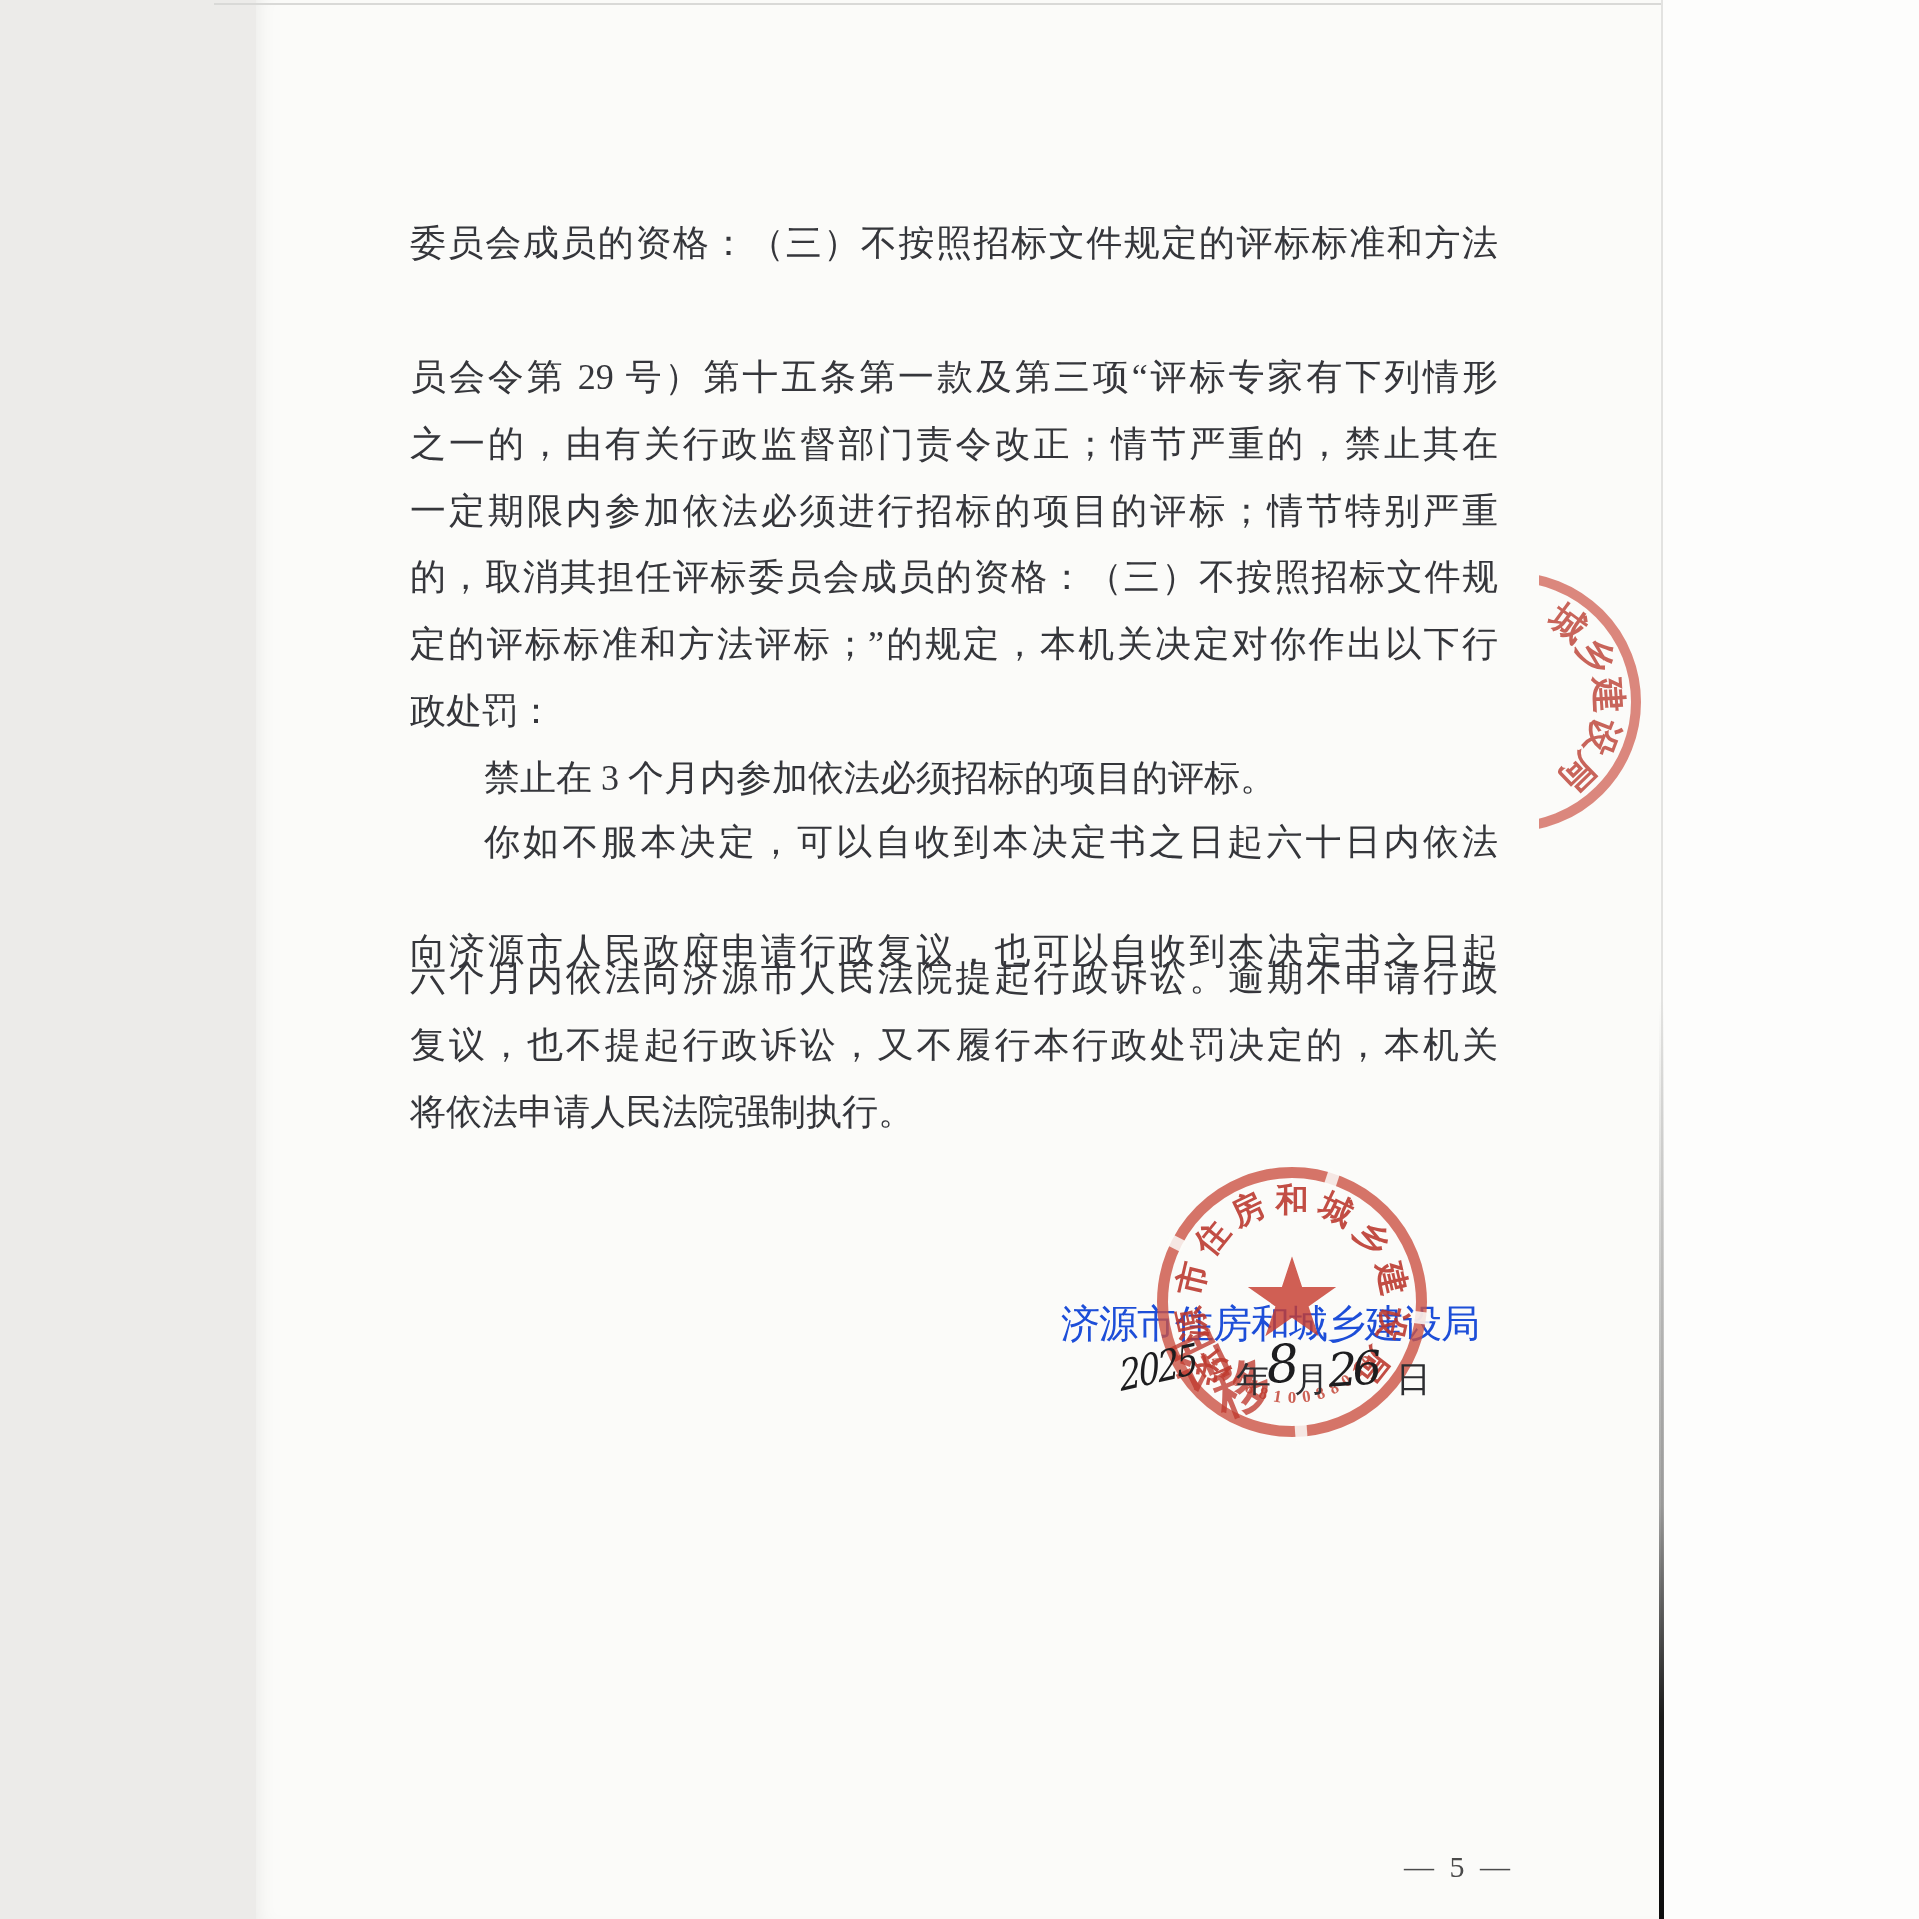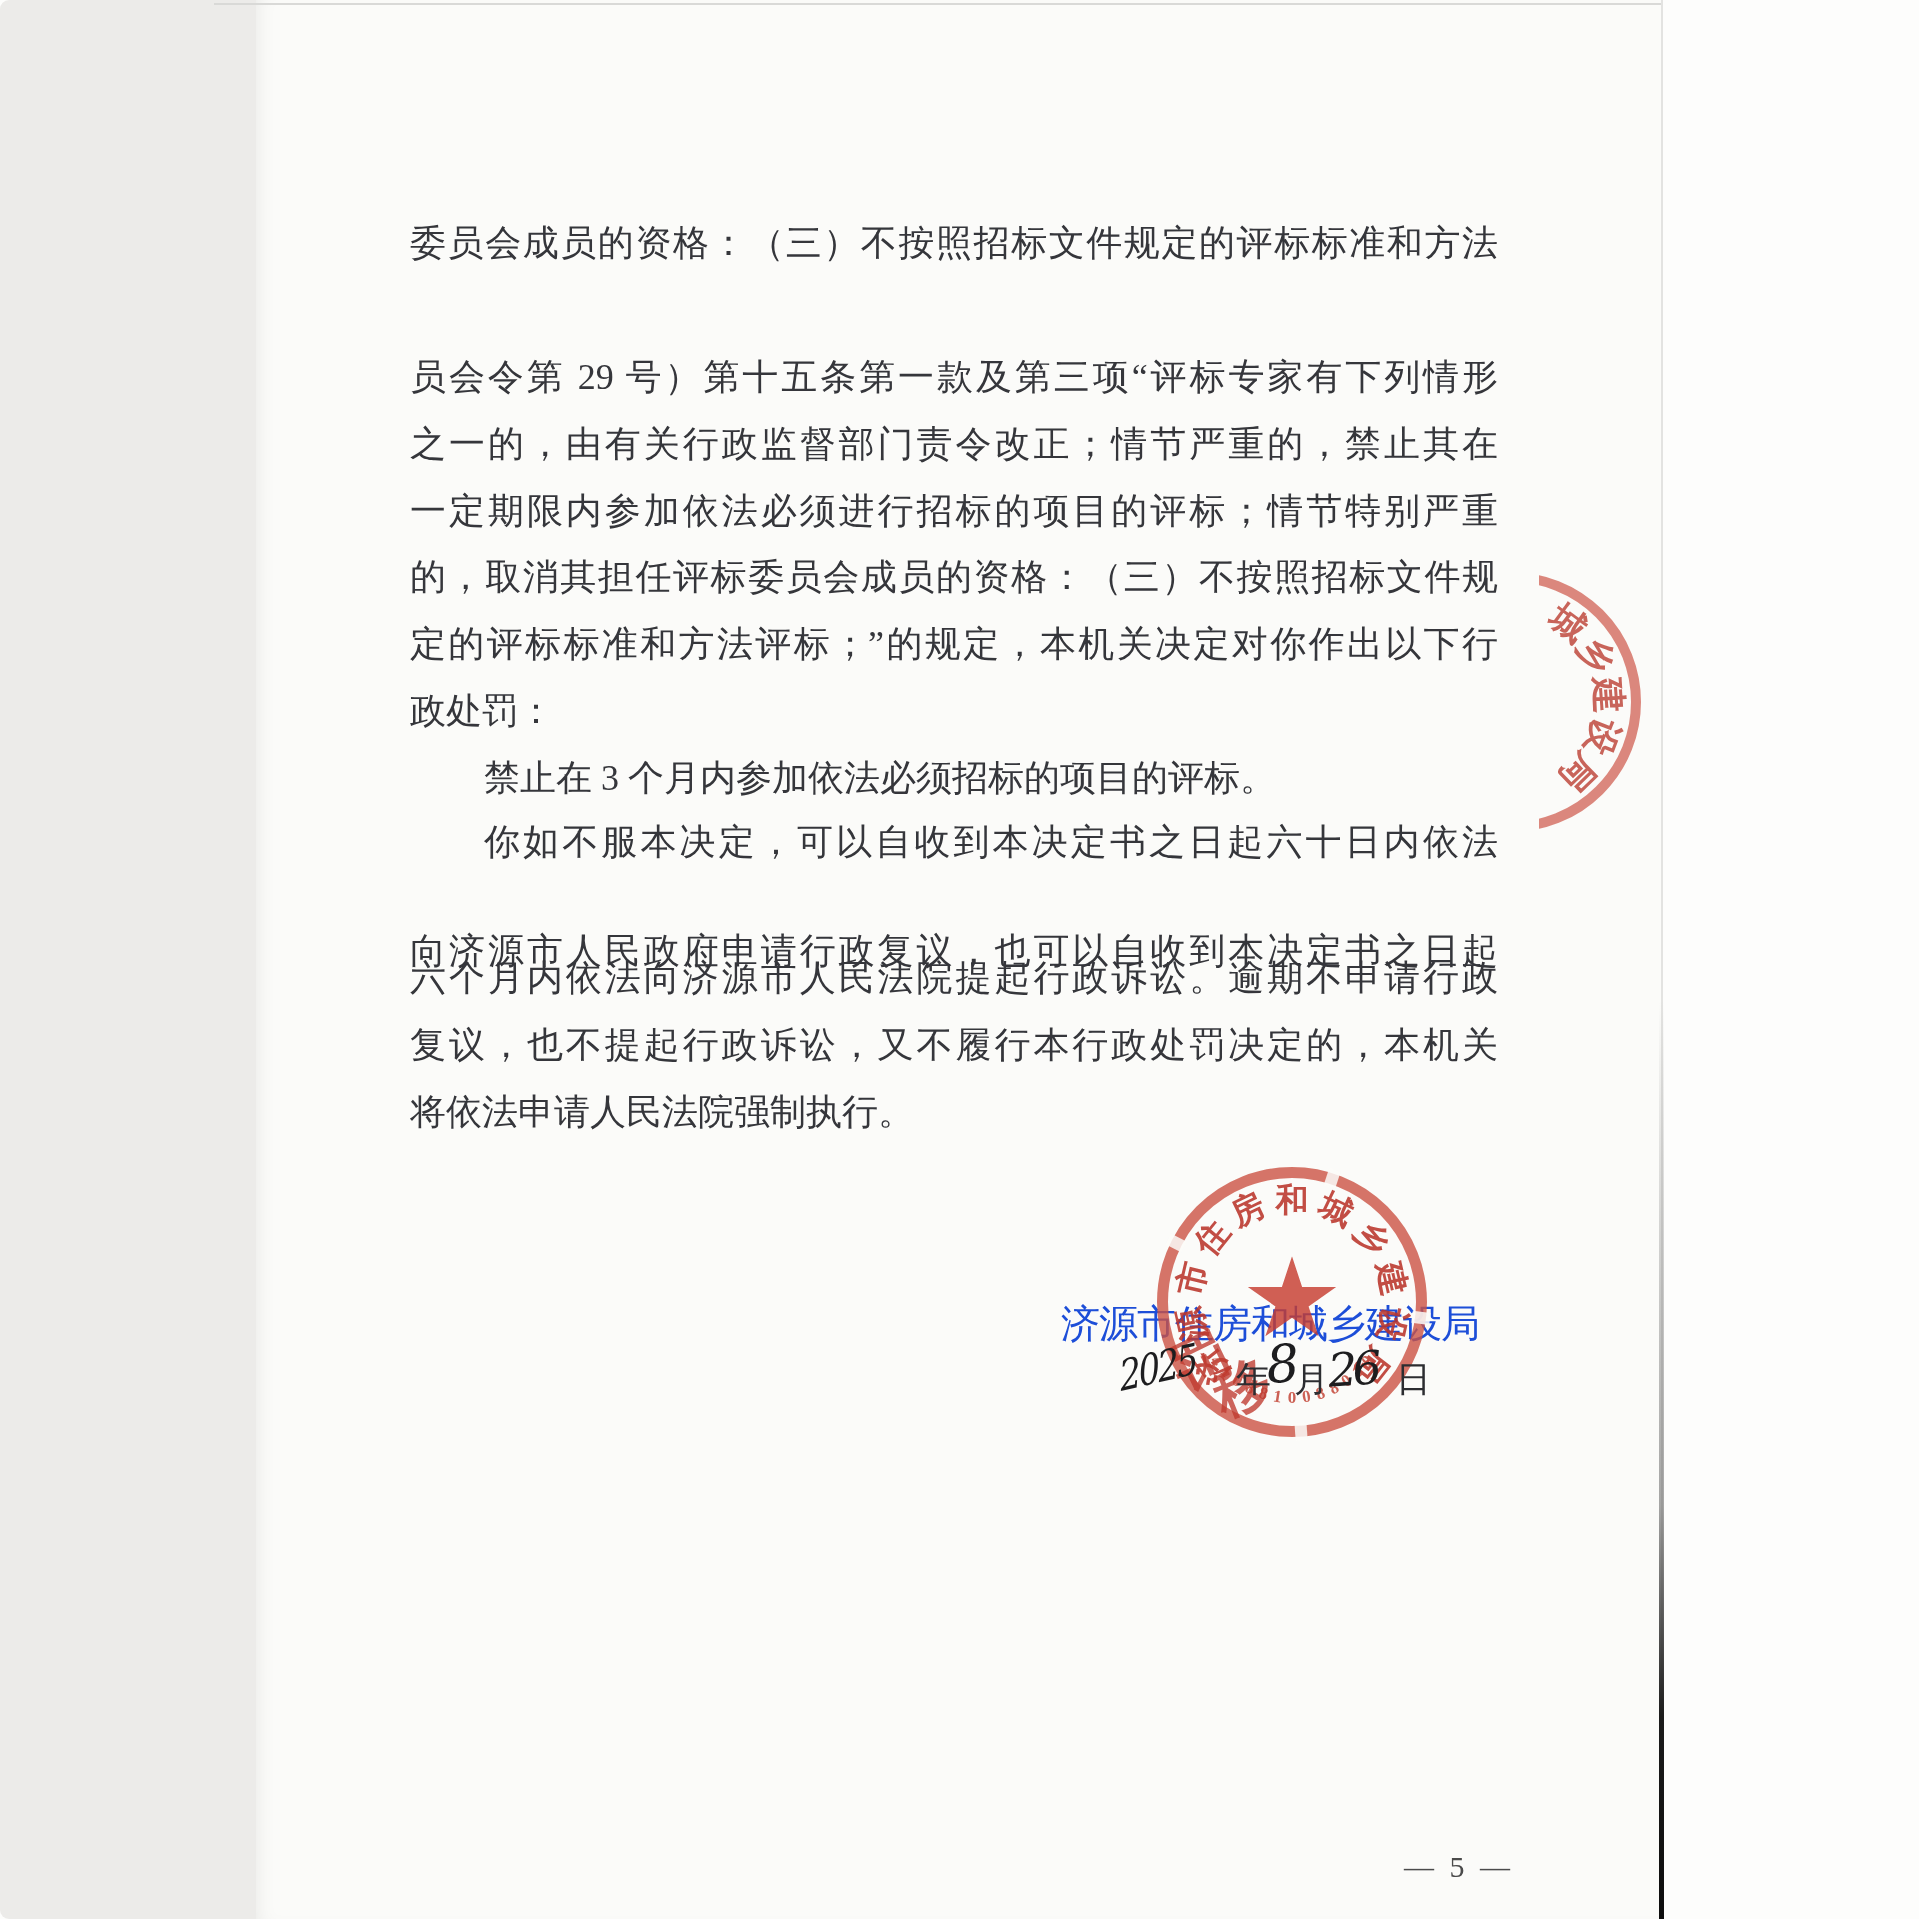--- a/index.html
+++ b/index.html
@@ -1,21 +1,21 @@
 <!DOCTYPE html>
 <html style="--paper: #fbfbf9; --backdrop: #ecebe9; --outside: #fdfdfc; --ink: #35363b; --stamp_red: #cd5a4c; --stamp_red_deep: #b94a3e; --page_num: #4b4b4b;"><head>
 <meta charset="utf-8">
 <style>
   :root{
     --paper:#fbfbf9; --backdrop:#ecebe9; --outside:#fdfdfc;
     --ink:#35363b; --stamp_red:#cd5a4c; --stamp_red_deep:#b94a3e; --page_num:#4b4b4b;
   }
   html,body{margin:0;padding:0;}
   body{background:var(--outside);font-family:"Liberation Serif","DejaVu Serif",serif;}
-  #canvas{position:relative;width:1919px;height:1919px;overflow:hidden;background:var(--outside);border-radius:9px;}
+  #canvas{position:relative;width:1919px;height:1919px;overflow:hidden;background:var(--outside);}
 
   .backdrop-left{position:absolute;left:0;top:0;width:256px;height:1919px;background:var(--backdrop);}
   .paper{position:absolute;left:256px;top:0;width:1406px;height:1919px;background:var(--paper);
          box-shadow:inset 14px 0 22px -16px rgba(0,0,0,.10);}
   .edge-top{position:absolute;left:214px;top:3px;width:1449px;height:2px;background:#d9d9d7;}
   .edge-right-soft{position:absolute;left:1661px;top:0;width:2px;height:1919px;background:#e3e3e1;}
   .edge-right-dark{position:absolute;left:1659px;top:1000px;width:5px;height:919px;
       background:linear-gradient(to bottom,rgba(0,0,0,0) 0%,rgba(110,110,110,.25) 22%,rgba(80,80,80,.5) 55%,#1b1b1b 78%,#0d0d0d 100%);}
 
   .line{position:absolute;left:410px;width:1088px;height:62px;line-height:62px;

